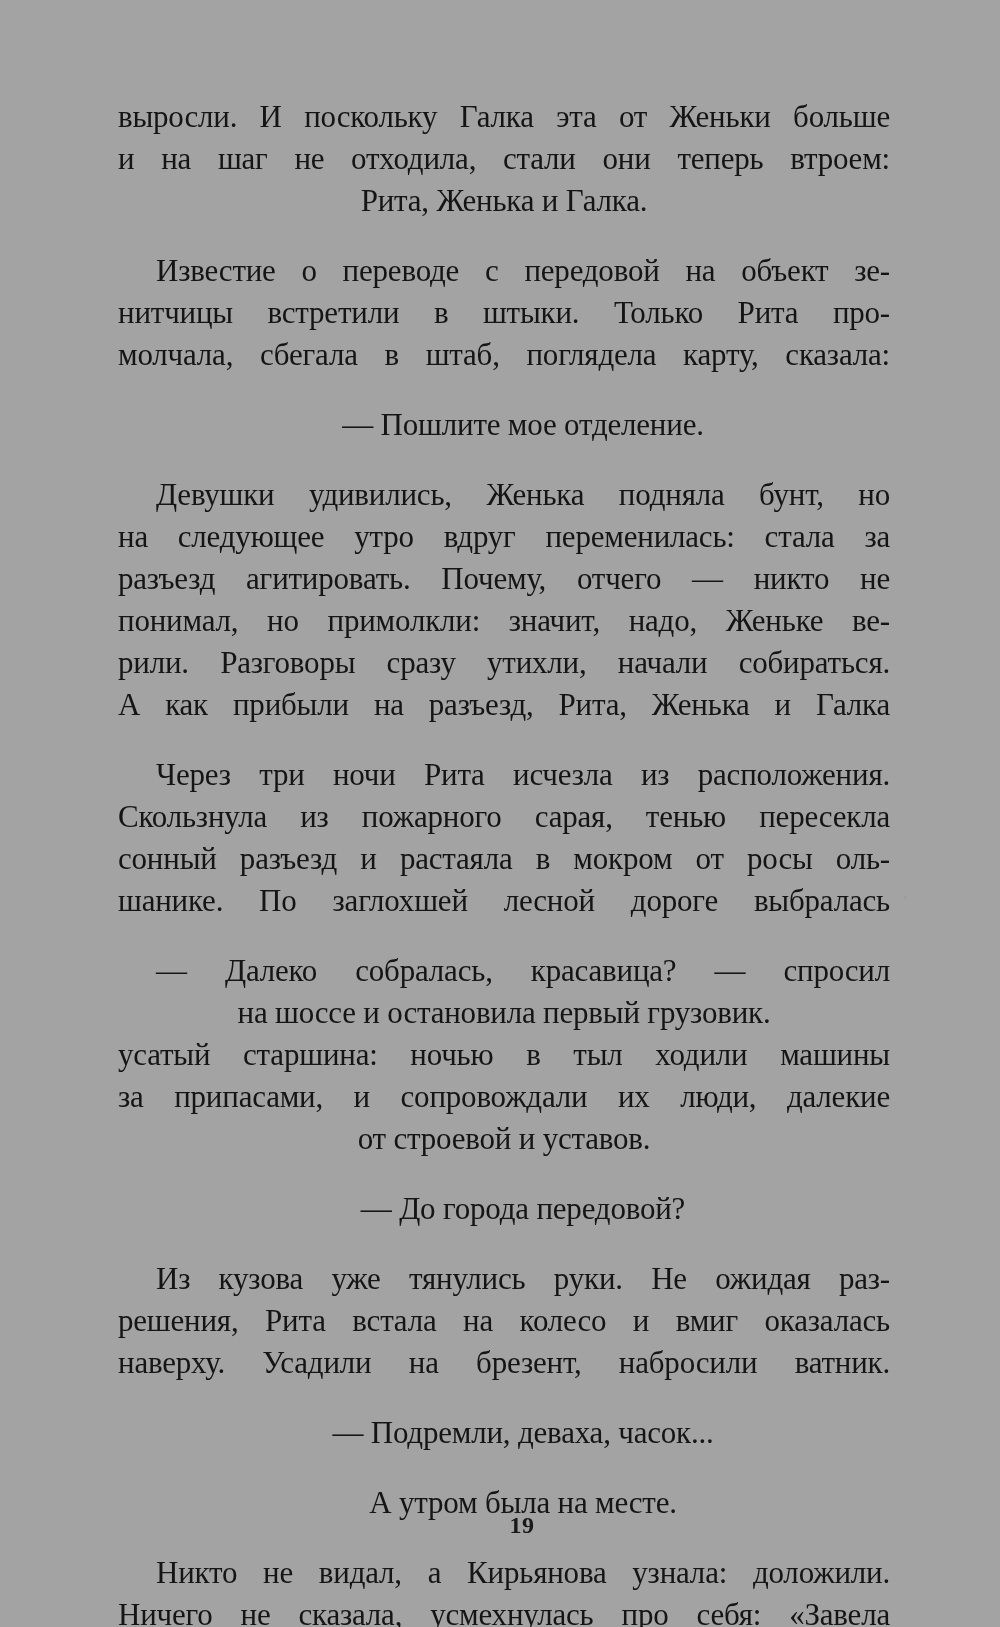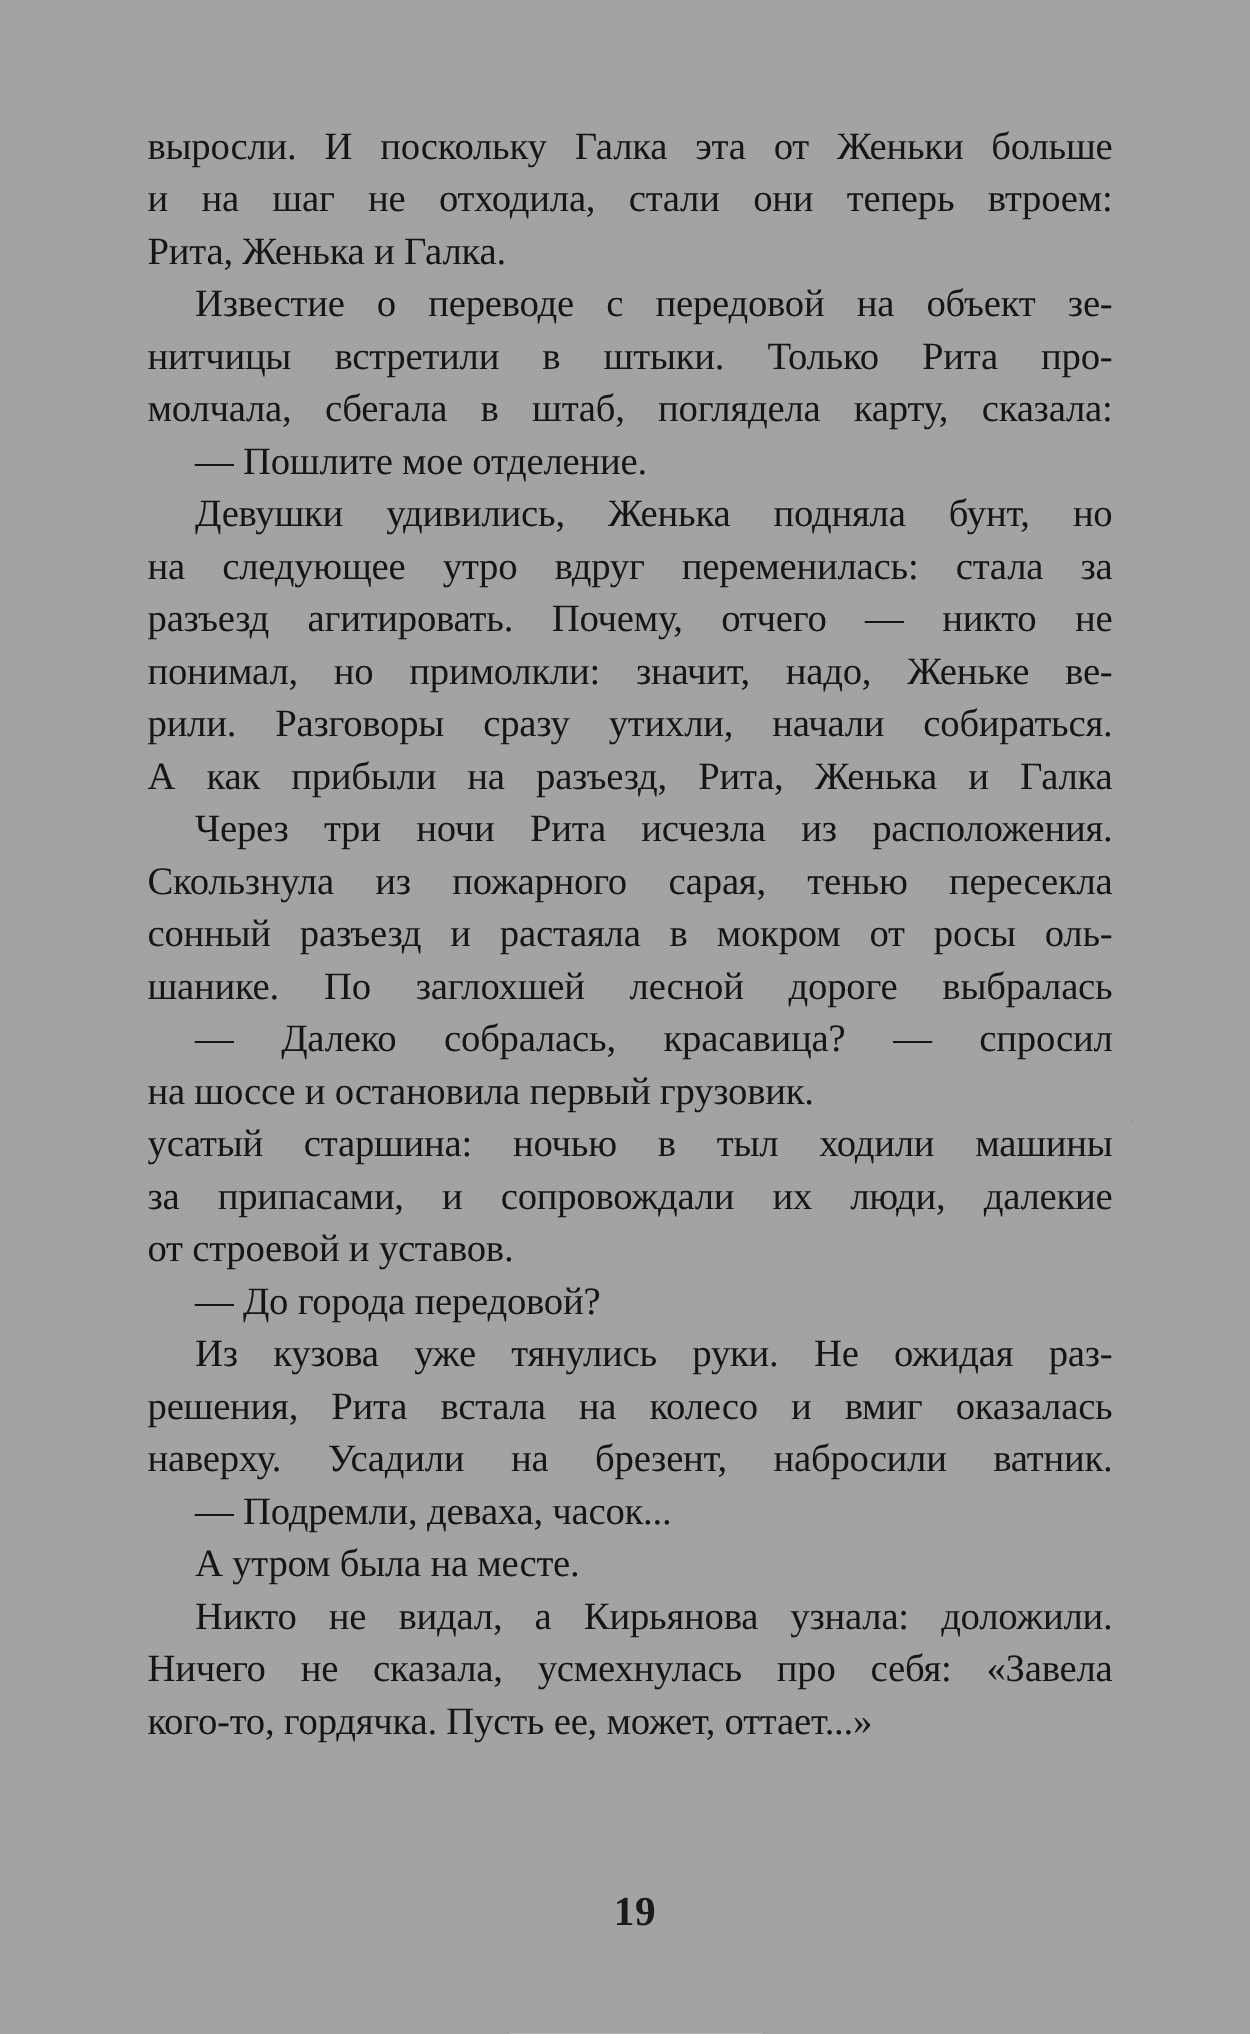--- a/index.html
+++ b/index.html
@@ -23,37 +23,38 @@
   .text-block {
     position: absolute;
     left: 118px;
     top: 96px;
     width: 772px;
   }
   .line {
     font-size: 31px;
     line-height: 42px;
     letter-spacing: -0.2px;
-    text-align: left;
+    text-align: center;
     white-space: normal;
   }
   .line.justify {
     text-align: justify;
     text-align-last: justify;
   }
   .line.indent {
     padding-left: 38px;
+    margin-top: 28px;
   }
   .folio {
     position: absolute;
-    left: 122px;
+    left: 136px;
     top: 1512px;
     width: 772px;
     text-align: center;
-    font-size: 33px;
+    font-size: 24px;
     font-weight: bold;
     letter-spacing: 0.5px;
     color: #1a1a1a;
   }
   .scan-dot {
     position: absolute;
     left: 904px;
     top: 896px;
     width: 3px;
     height: 3px;

